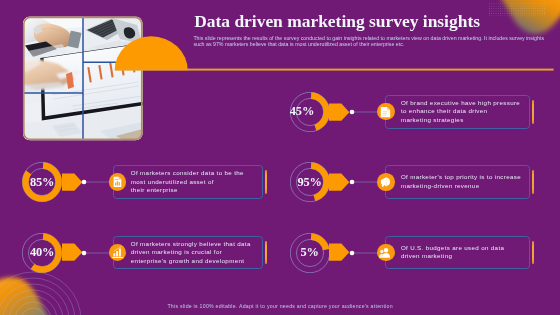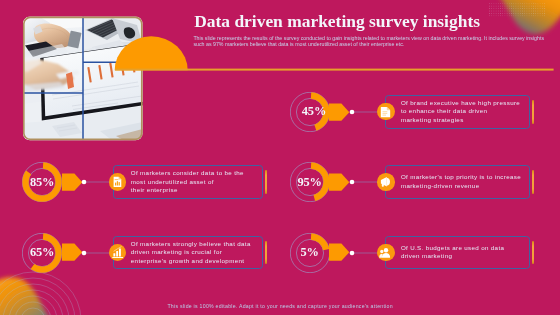--- a/index.html
+++ b/index.html
@@ -1,21 +1,21 @@
 <!DOCTYPE html>
 <html><head>
 <meta charset="utf-8">
 <title>Data driven marketing survey insights</title>
 <style>
   html,body{margin:0;padding:0;background:#2A5196;}
   body{width:560px;height:315px;overflow:hidden;
        font-family:"Liberation Sans",sans-serif;}
   
   #title,#subtitle,#footer,.pct,.cardtext{filter:blur(0px);}
-  #slide{position:relative;width:560px;height:315px;background:#be185d;overflow:hidden;}
+  #slide{position:relative;width:560px;height:315px;background:#701a75;overflow:hidden;}
   svg{display:block;}
   .layer{position:absolute;left:0;top:0;width:560px;height:315px;}
 
   
   #title{
     position:absolute; left:194.2px; top:12.2px;
     font-family:"Liberation Serif",serif;
     font-weight:700; font-size:17.45px; line-height:18px;
     color:#F3F6FB; white-space:nowrap;
   }
@@ -253,21 +253,21 @@
 <div id="items-host">
 
   <div class="item">
 
     <svg style="position:absolute;left:289.6px;top:91.7px;" width="40" height="40" viewBox="0 0 40 40">
       <circle cx="20" cy="20" r="19.7" fill="none" stroke="#96AED8" stroke-width="0.55"></circle>
       <circle cx="20" cy="20" r="13.6" fill="none" stroke="#96AED8" stroke-width="0.55"></circle>
       <circle cx="20" cy="20" r="16.55" fill="none" stroke="#FD9A01" stroke-width="6.3" stroke-dasharray="45.09 58.89" stroke-dashoffset="-1.1" transform="rotate(-90 20 20)"></circle>
     </svg>
 
-    <div class="pct" style="left:294px;top:91.7px;">45%</div>
+    <div class="pct" style="left:282px;top:91.7px;">45%</div>
 
     <svg style="position:absolute;left:329.2px;top:102.5px;" width="21" height="18.4" viewBox="0 0 21 18.4">
       <path d="M-2,0.6 L12.4,0.6 L20.3,9.2 L12.4,17.8 L-2,17.8 Z" fill="#FD9A01"></path>
     </svg>
 
     <svg style="position:absolute;left:351.5px;top:107.7px;" width="36.4" height="8">
       <path d="M0,4 H34.4" stroke="#7E99CA" stroke-width="0.5" fill="none"></path>
     </svg>
 
     <svg style="position:absolute;left:348.5px;top:108.7px;" width="6" height="6" viewBox="0 0 6 6">
@@ -384,21 +384,21 @@
   </div>
 
   <div class="item">
 
     <svg style="position:absolute;left:22.2px;top:232.5px;" width="40" height="40" viewBox="0 0 40 40">
       <circle cx="20" cy="20" r="19.7" fill="none" stroke="#96AED8" stroke-width="0.55"></circle>
       <circle cx="20" cy="20" r="13.6" fill="none" stroke="#96AED8" stroke-width="0.55"></circle>
       <circle cx="20" cy="20" r="16.55" fill="none" stroke="#FD9A01" stroke-width="6.3" stroke-dasharray="60.69 43.29" stroke-dashoffset="-1.1" transform="rotate(-90 20 20)"></circle>
     </svg>
 
-    <div class="pct" style="left:22.2px;top:232.5px;">65%</div>
+    <div class="pct" style="left:22.2px;top:232.5px;">40%</div>
 
     <svg style="position:absolute;left:61.8px;top:243.3px;" width="21" height="18.4" viewBox="0 0 21 18.4">
       <path d="M-2,0.6 L12.4,0.6 L20.3,9.2 L12.4,17.8 L-2,17.8 Z" fill="#FD9A01"></path>
     </svg>
 
     <svg style="position:absolute;left:84.1px;top:248.5px;" width="35.5" height="8">
       <path d="M0,4 H33.5" stroke="#7E99CA" stroke-width="0.5" fill="none"></path>
     </svg>
 
     <svg style="position:absolute;left:81.1px;top:249.5px;" width="6" height="6" viewBox="0 0 6 6">

